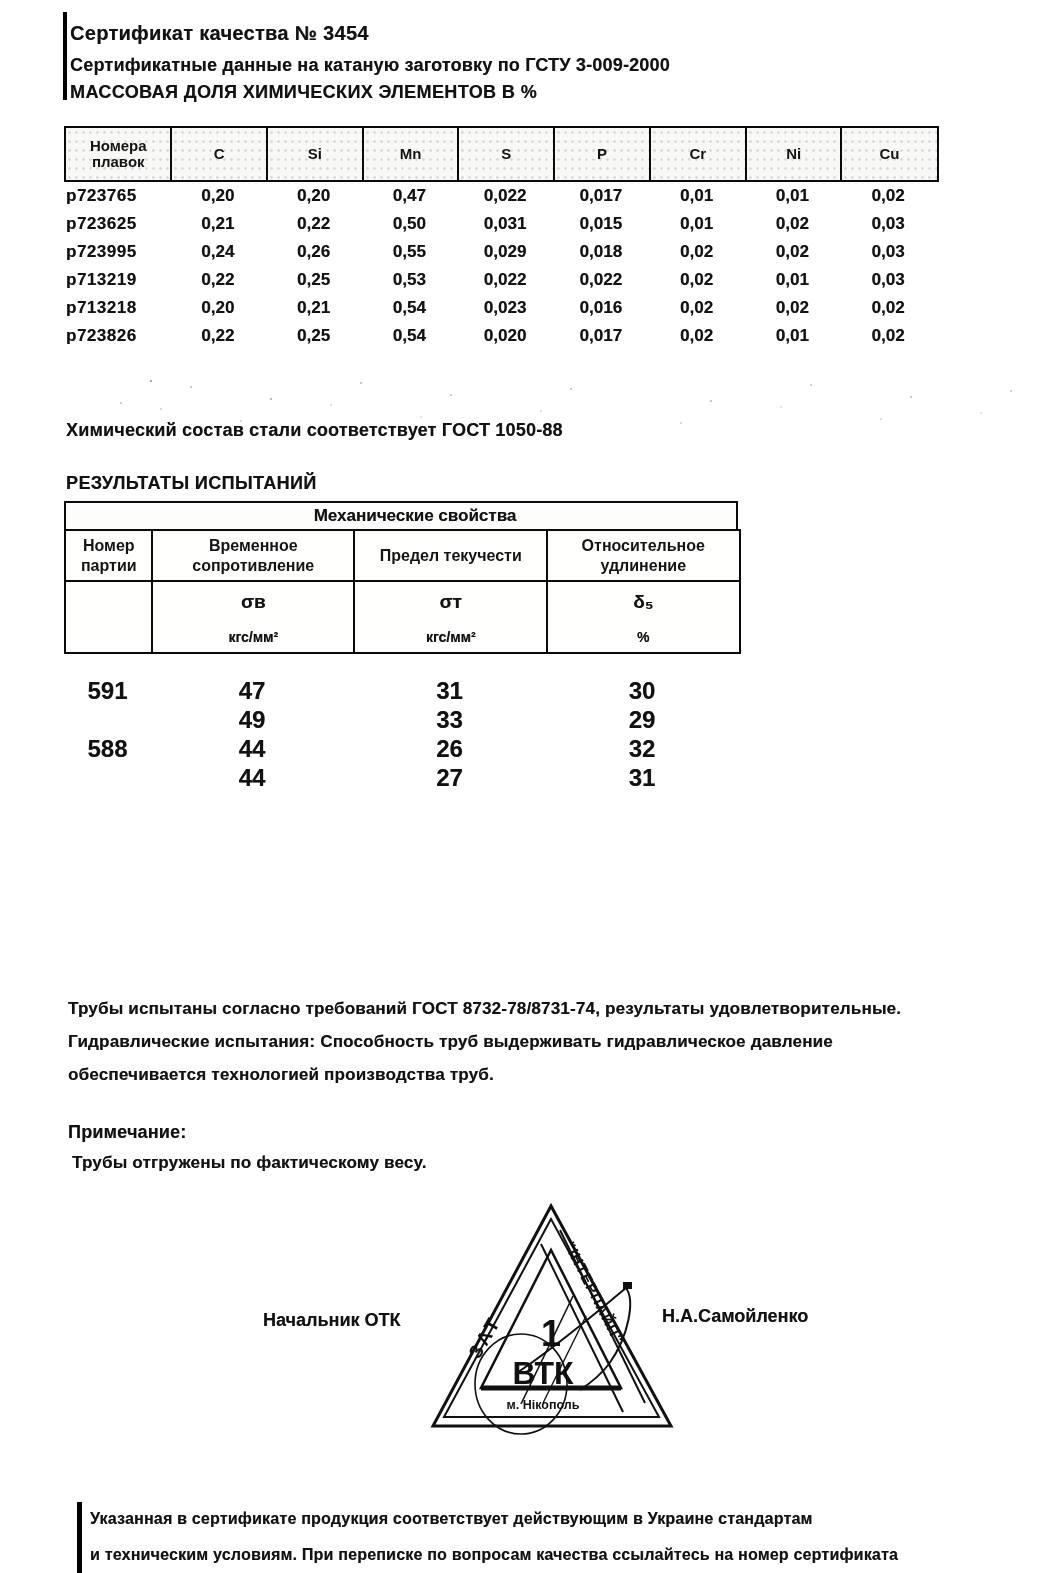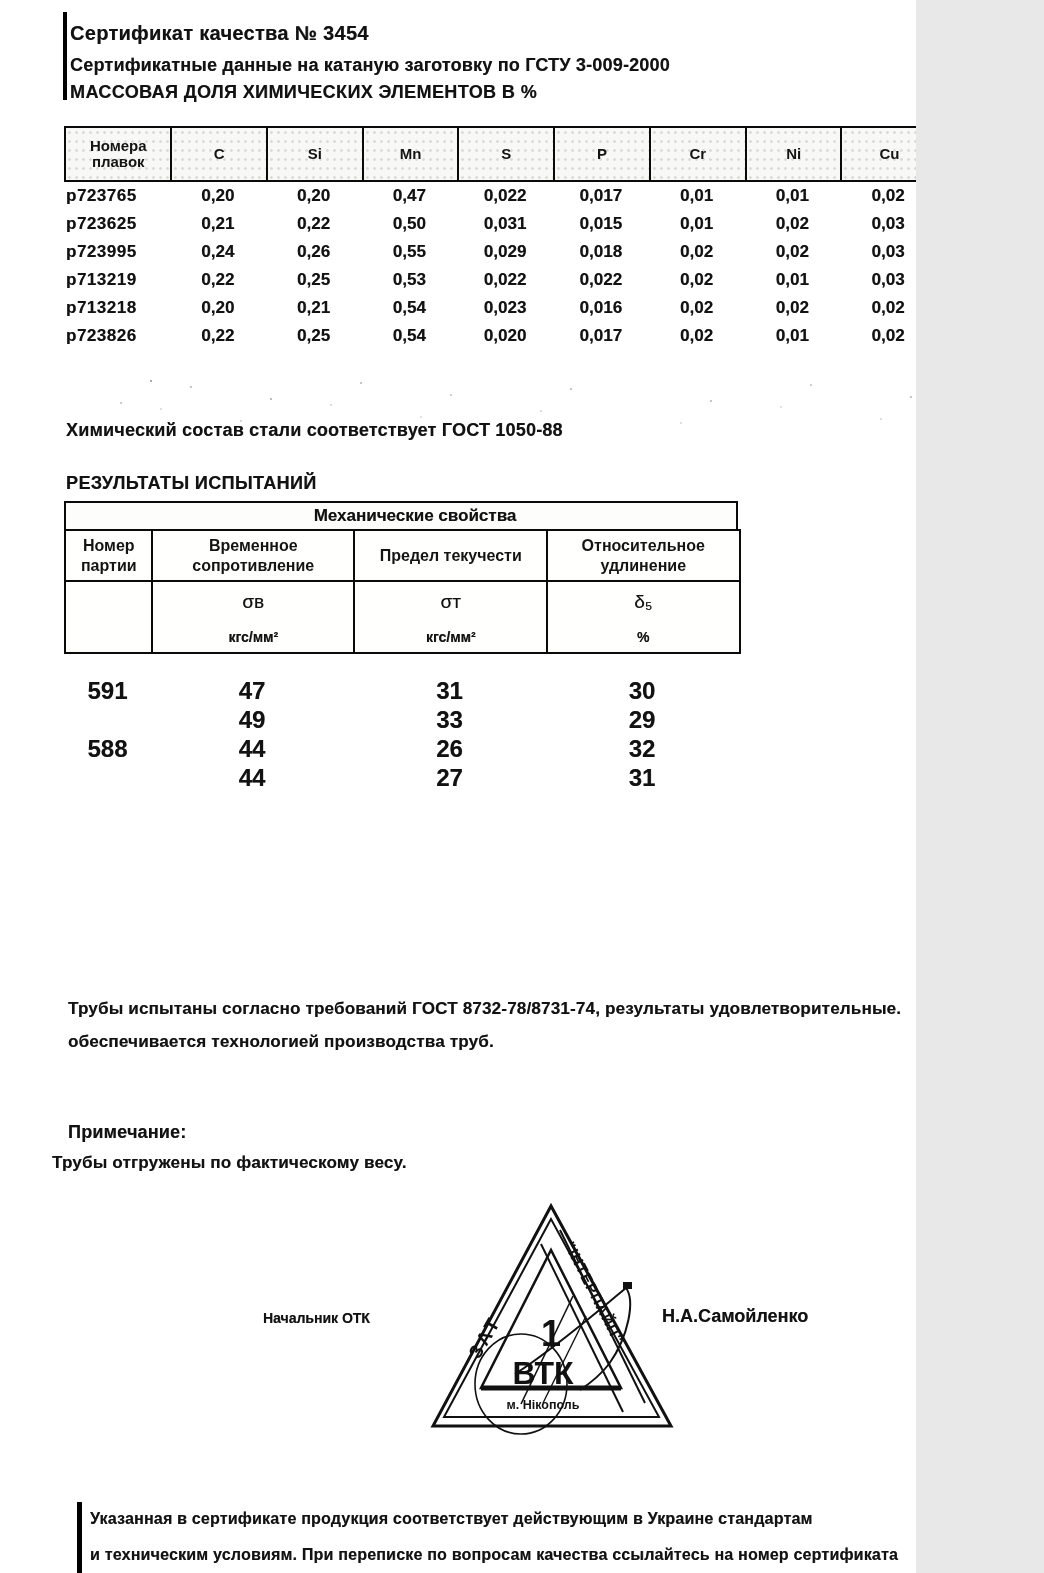--- a/index.html
+++ b/index.html
@@ -1,18 +1,18 @@
 <!DOCTYPE html>
 <html><head>
 <meta charset="utf-8">
 <style>
   html,body{margin:0;padding:0;background:#e8e8e8;}
   .page{
     position:relative;
-    width:916px;height:1573px;
+    width:1044px;height:1573px;
     background:#ffffff;
     overflow:hidden;
     font-family:"Liberation Sans", sans-serif;
     color:#141414;
   }
   .abs{position:absolute;}
   .ink{color:#121212; text-shadow:0.3px 0.3px 0 rgba(20,20,20,.55);}
   .b{font-weight:700;}
 
   
@@ -55,21 +55,21 @@
   }
   .mrow{display:grid;grid-template-columns:87px 202px 193px 192px;}
   .mcell{
     border:2.5px solid #0a0a0a;margin-top:-2.5px;margin-right:-2.5px;
     display:flex;flex-direction:column;align-items:center;justify-content:center;
     text-align:center;font-size:16px;font-weight:700;line-height:1.25;
     background:#fffffe;
   }
   .mrow.hdr .mcell{height:50px;}
   .mrow.sym .mcell{height:74px;justify-content:space-between;padding:8px 0 6px 0;box-sizing:border-box;}
-  .sym-g{font-size:19px;font-weight:400;}
+  .sym-g{font-size:19px;font-weight:700;}
   .unit{font-size:14px;font-weight:700;}
 
   .mech-data{left:64px;top:676px;width:674px;}
   .drow{display:grid;grid-template-columns:87px 202px 193px 192px;height:29px;align-items:center;}
   .dcell{text-align:center;font-size:24px;font-weight:700;}
 
   
   .para{font-size:17px;font-weight:700;letter-spacing:.2px;line-height:33px;}
   .footer-text{font-size:16px;font-weight:600;letter-spacing:.2px;}
 
@@ -227,27 +227,28 @@
     <div class="drow">
       <div class="dcell ink"></div>
       <div class="dcell ink">44</div>
       <div class="dcell ink">27</div>
       <div class="dcell ink">31</div>
     </div>
   </div>
 
   <div class="abs ink para" style="left:68px;top:992px;width:965px;">
     <div>Трубы испытаны согласно требований ГОСТ 8732-78/8731-74, результаты удовлетворительные.</div>
+    <div>Гидравлические испытания: Способность труб выдерживать гидравлическое давление</div>
     <div>обеспечивается технологией производства труб.</div>
   </div>
 
   <div class="abs ink b t2" style="left:68px;top:1122px;">Примечание:</div>
-  <div class="abs ink para" style="left:52px;top:1146px;">Трубы отгружены по фактическому весу.</div>
-
-  <div class="abs ink b" style="left:263px;top:1310px;font-size:14px;">Начальник ОТК</div>
+  <div class="abs ink para" style="left:72px;top:1146px;">Трубы отгружены по фактическому весу.</div>
+
+  <div class="abs ink b" style="left:263px;top:1310px;font-size:18px;">Начальник ОТК</div>
   <div class="abs ink b" style="left:662px;top:1306px;font-size:18px;">Н.А.Самойленко</div>
 
   <svg class="abs" style="left:423px;top:1198px;" width="260" height="245" viewBox="0 0 260 245">
     <g fill="none" stroke="#111">
       <path d="M128 8 L10 228 L248 228 Z" stroke-width="3"></path>
       <path d="M128 21 L21 219 L236 219 Z" stroke-width="2"></path>
       <path d="M128 52 L58 190 L198 190 Z" stroke-width="2.5"></path>
       <path d="M58 190 L198 190" stroke-width="5"></path>
 
       <path d="M137 32 L222 205" stroke-width="2"></path>

